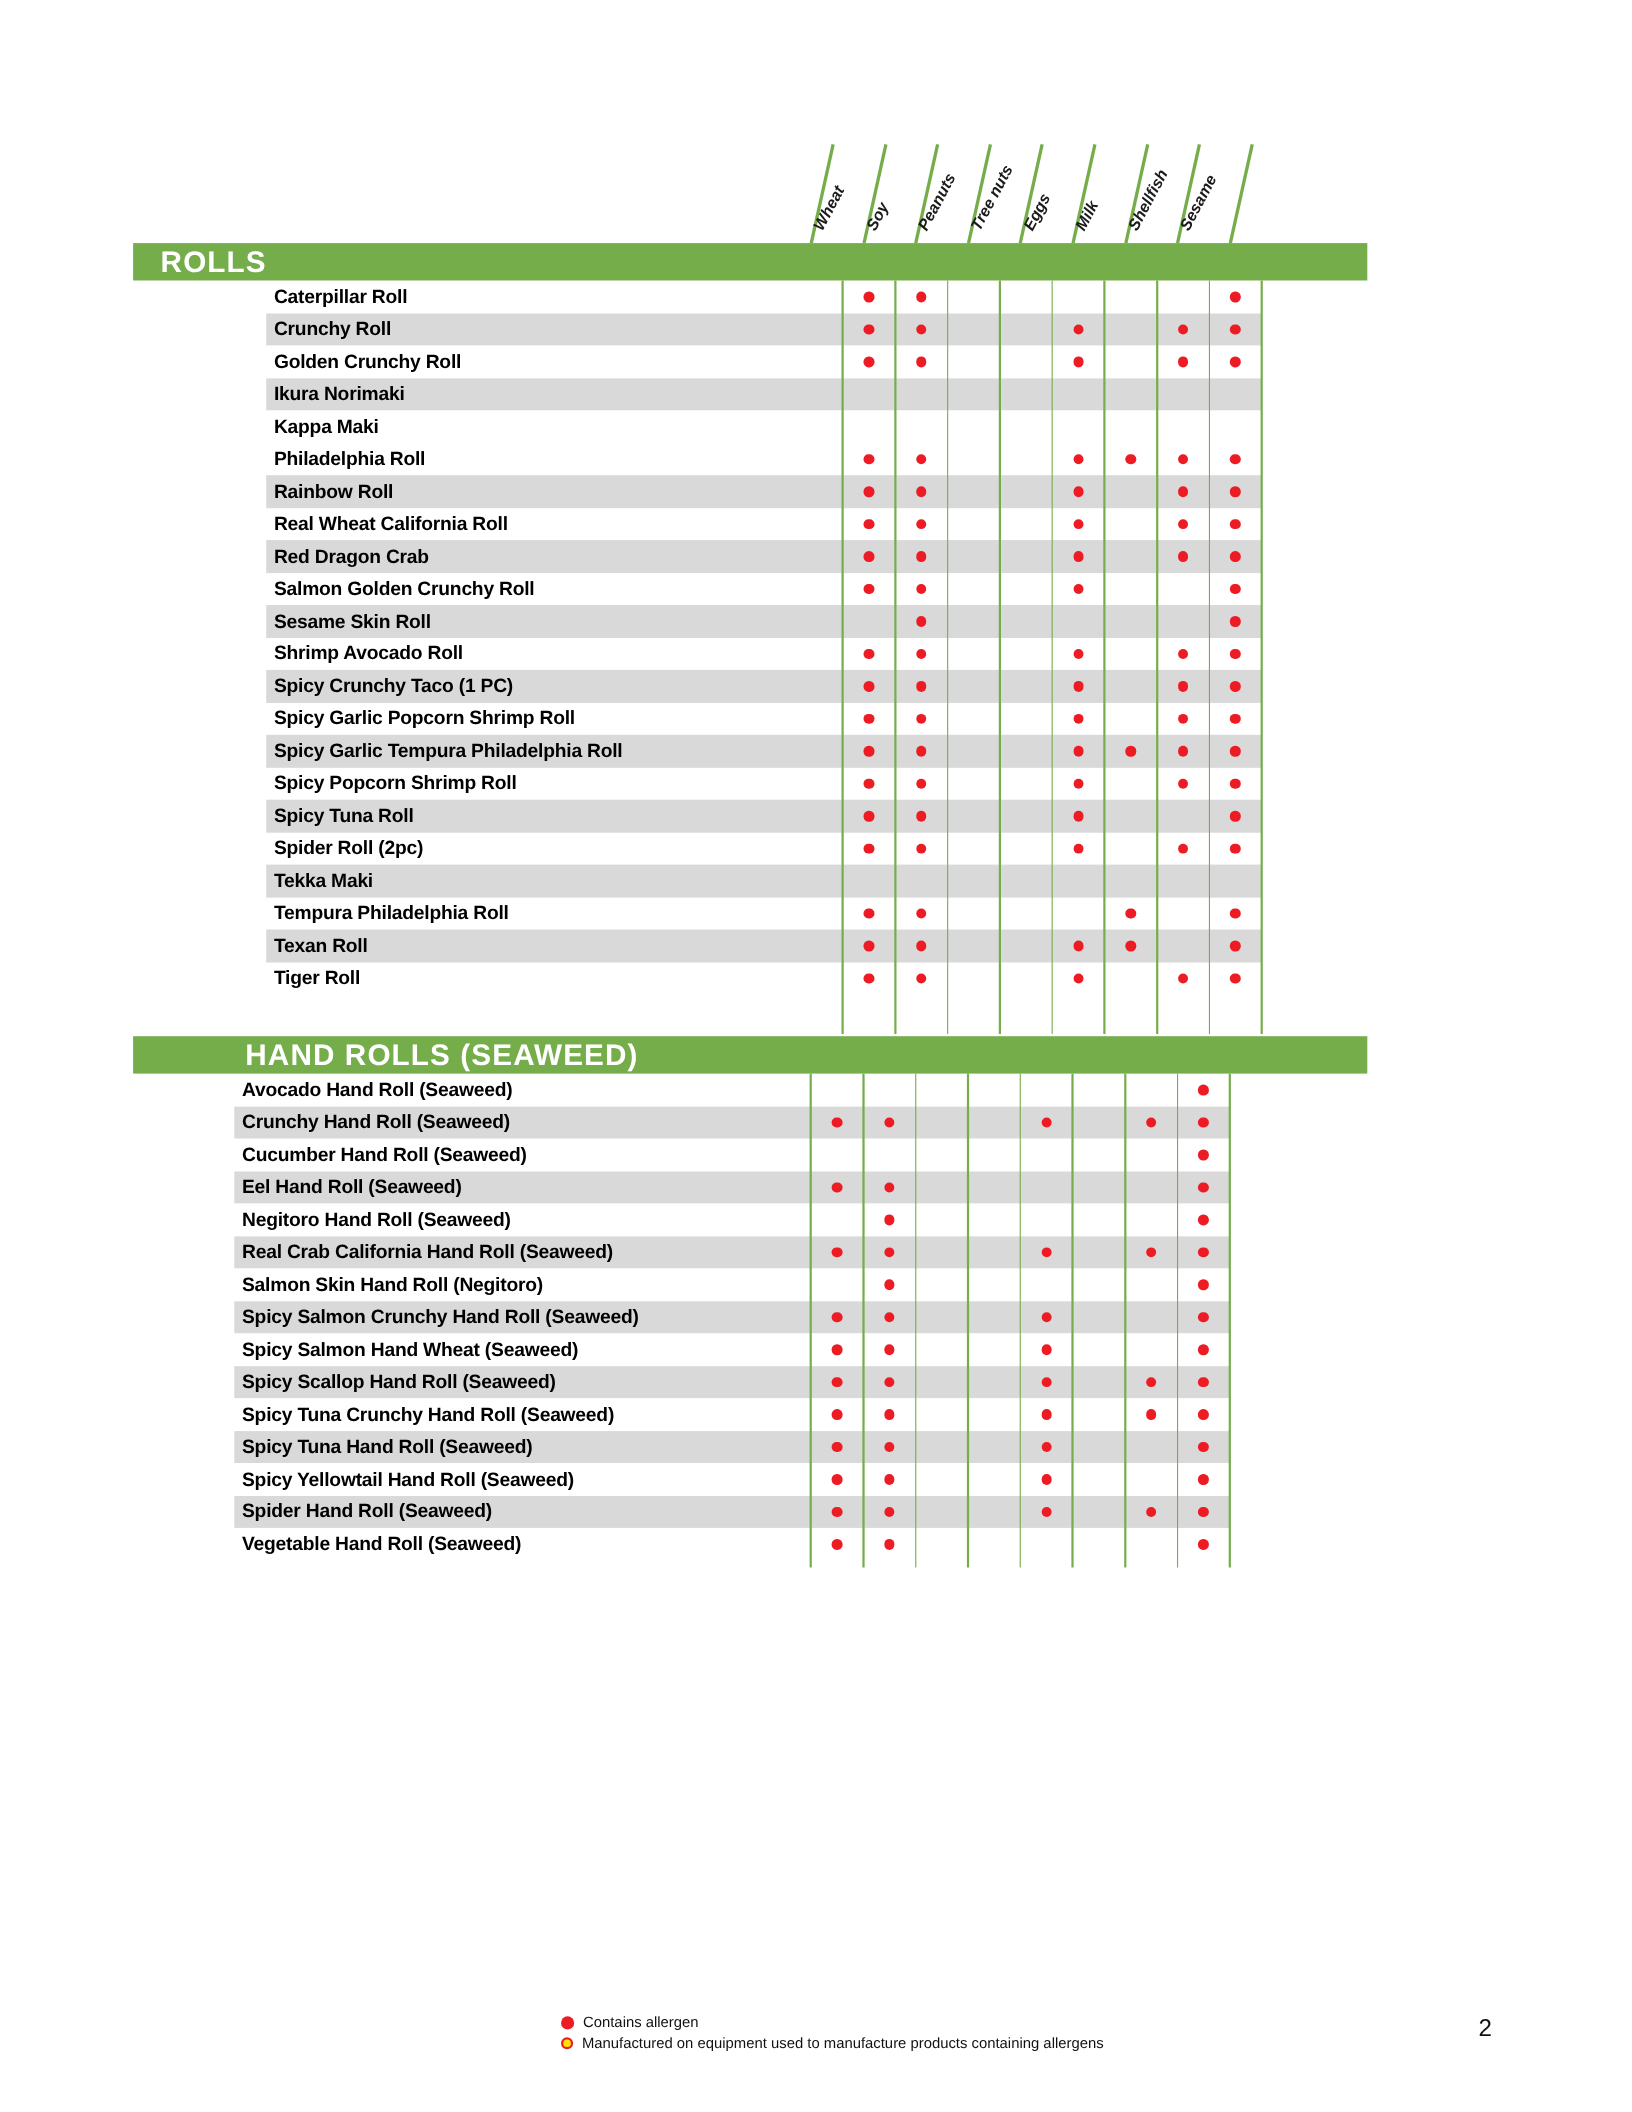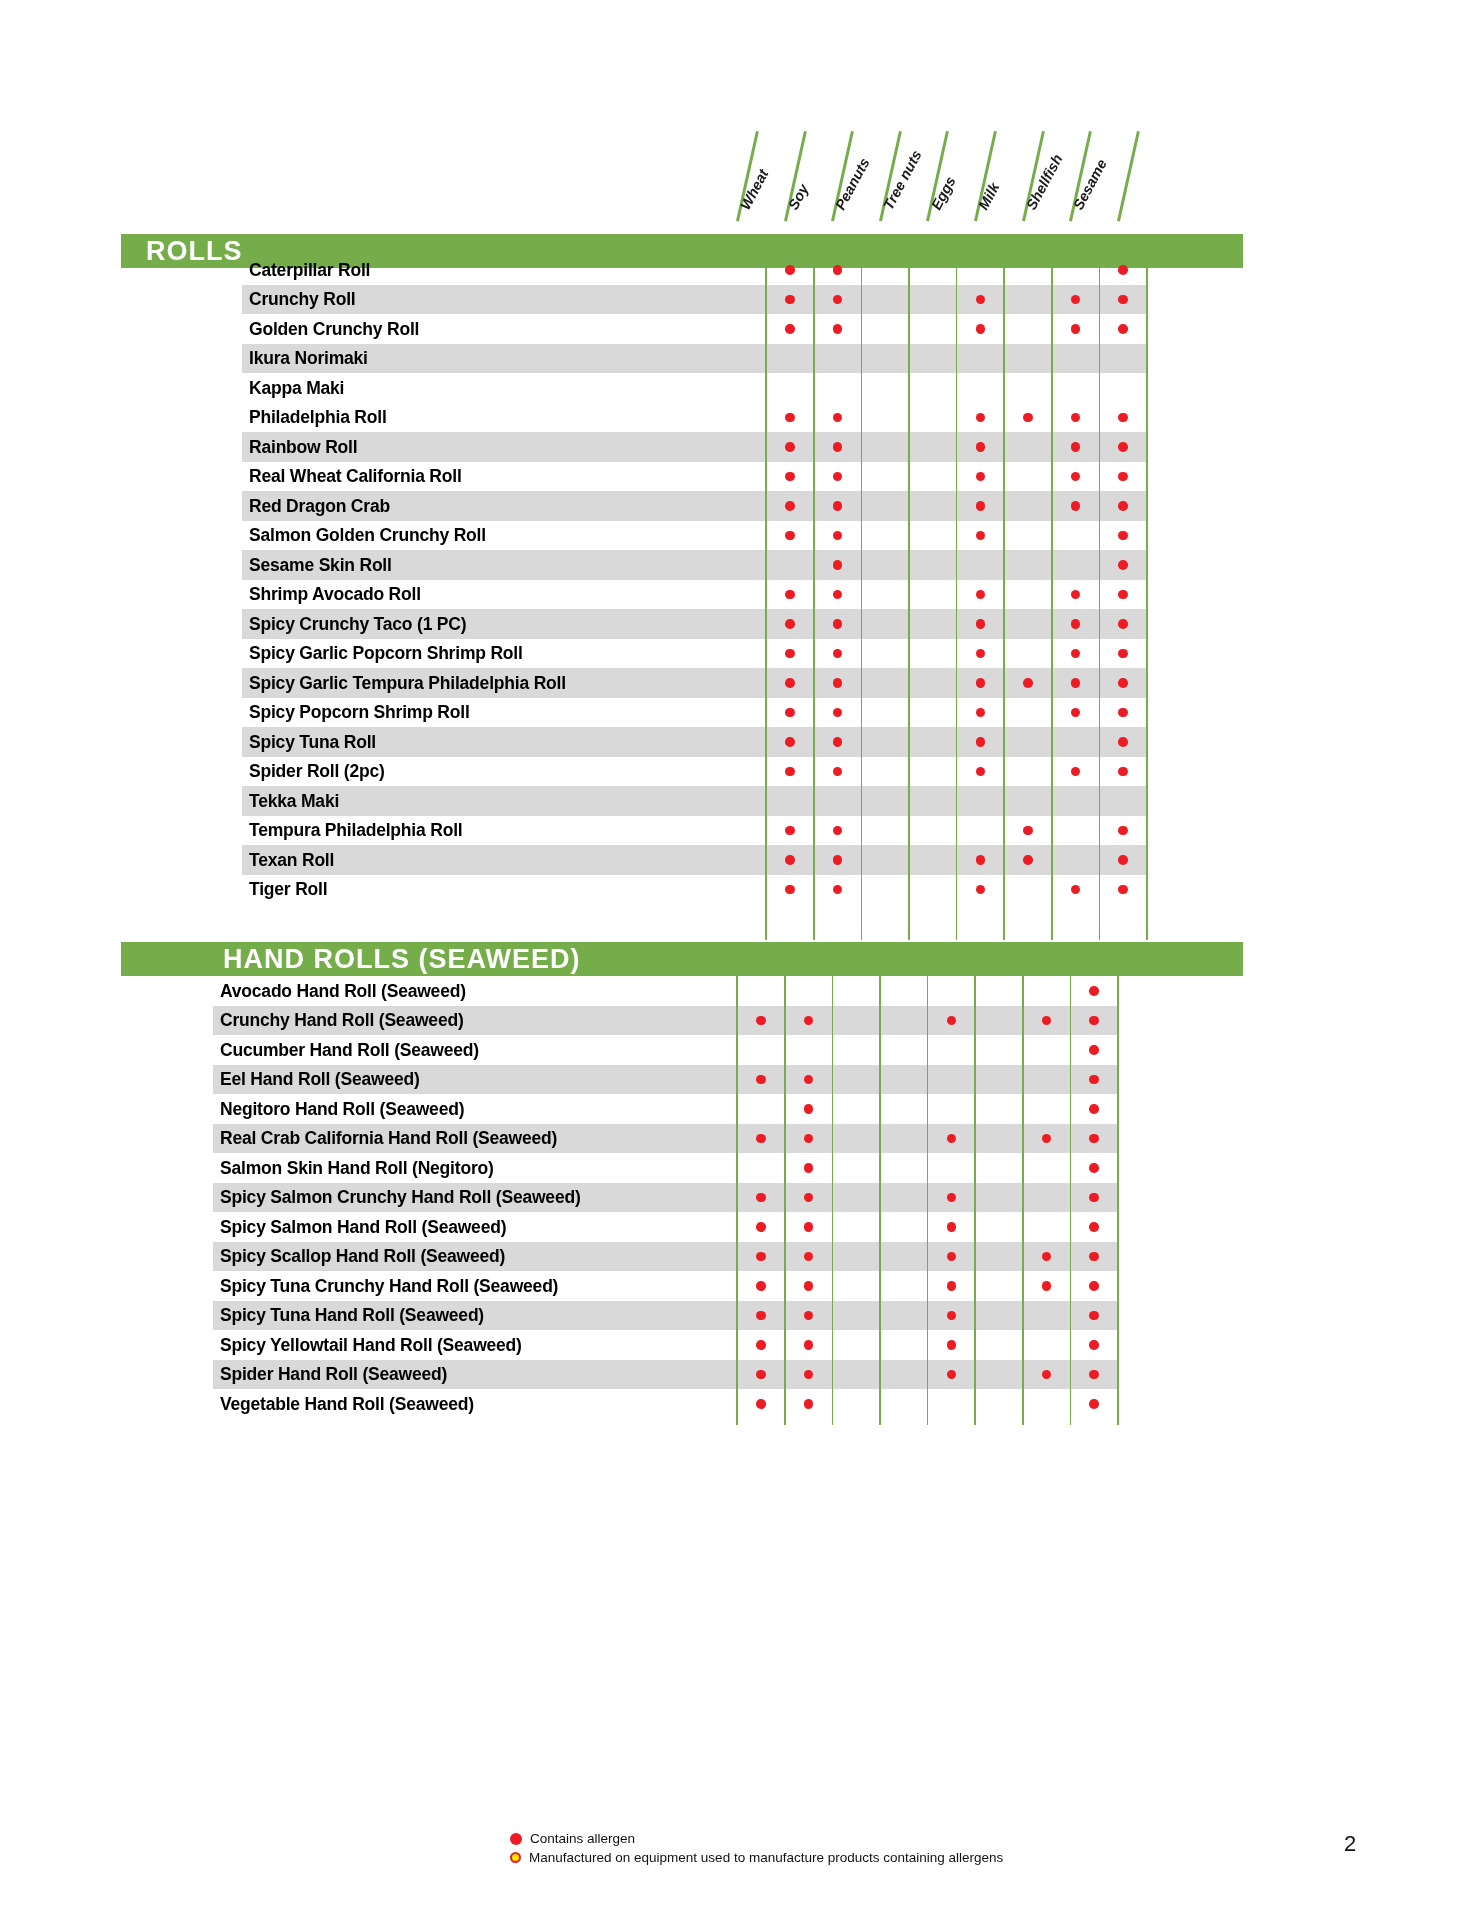--- a/index.html
+++ b/index.html
@@ -84,21 +84,21 @@
       <div class="col-label" style="left: 799.8px;">Soy</div>
       <div class="col-label" style="left: 847.4px;">Peanuts</div>
       <div class="col-label" style="left: 895px;">Tree nuts</div>
       <div class="col-label" style="left: 942.6px;">Eggs</div>
       <div class="col-label" style="left: 990.2px;">Milk</div>
       <div class="col-label" style="left: 1037.8px;">Shellfish</div>
       <div class="col-label" style="left: 1085.4px;">Sesame</div>
     </div>
 
   <div>
-      <div class="section-bar" style="top: 234px; padding-left: 25px;"><span>ROLLS</span></div>
+      <div class="section-bar" style="top: 221px; padding-left: 25px;"><span>ROLLS</span></div>
       <div class="rows" style="top: 255px; margin-left: 29px;">
         <div class="row">
           <span class="name">Caterpillar Roll</span>
           <div class="dot" style="left: 543.25px;"></div>
           <div class="dot" style="left: 590.85px;"></div>
           <div class="dot" style="left: 876.45px;"></div>
         </div>
         <div class="row alt">
           <span class="name">Crunchy Roll</span>
           <div class="dot" style="left: 543.25px;"></div>
@@ -301,21 +301,21 @@
           <div class="dot" style="left: 876.45px;"></div>
         </div>
         <div class="row alt">
           <span class="name">Spicy Salmon Crunchy Hand Roll (Seaweed)</span>
           <div class="dot" style="left: 543.25px;"></div>
           <div class="dot" style="left: 590.85px;"></div>
           <div class="dot" style="left: 733.65px;"></div>
           <div class="dot" style="left: 876.45px;"></div>
         </div>
         <div class="row">
-          <span class="name">Spicy Salmon Hand Roll (Seaweed)</span>
+          <span class="name">Spicy Salmon Hand Wheat (Seaweed)</span>
           <div class="dot" style="left: 543.25px;"></div>
           <div class="dot" style="left: 590.85px;"></div>
           <div class="dot" style="left: 733.65px;"></div>
           <div class="dot" style="left: 876.45px;"></div>
         </div>
         <div class="row alt">
           <span class="name">Spicy Scallop Hand Roll (Seaweed)</span>
           <div class="dot" style="left: 543.25px;"></div>
           <div class="dot" style="left: 590.85px;"></div>
           <div class="dot" style="left: 733.65px;"></div>

